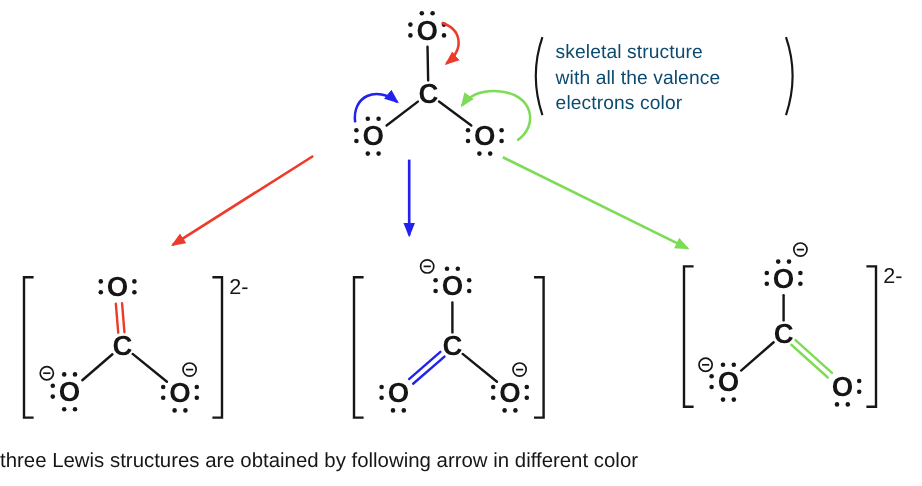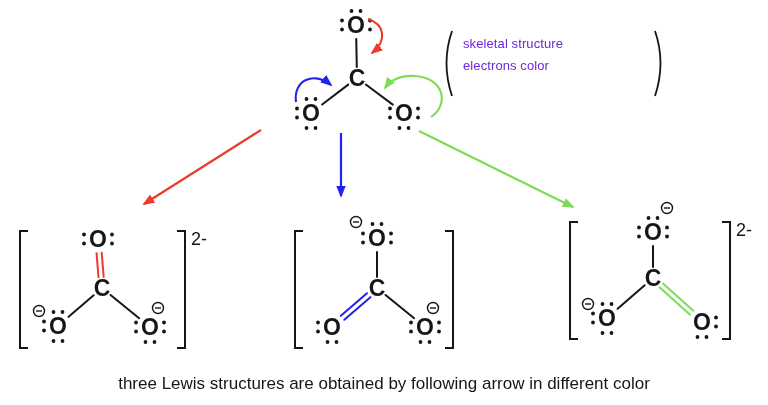--- a/index.html
+++ b/index.html
@@ -1,21 +1,21 @@
 <!DOCTYPE html>
 <html><head>
 <meta charset="utf-8">
 <style>
   html,body{margin:0;padding:0;background:#ffffff;}
   .canvas{position:relative;width:768px;height:405px;background:#ffffff;overflow:hidden;
           font-family:"Liberation Sans",sans-serif;color:#161616;}
   .canvas svg{position:absolute;left:0;top:0;}
-  .note{position:absolute;left:463px;top:33px;font-size:13px;line-height:21.5px;
-        letter-spacing:0.1px;color:#6d28d9;}
-  .caption{position:absolute;left:0;right:0;top:374px;text-align:center;
+  .note{position:absolute;left:463px;top:33px;font-size:16px;line-height:21.5px;
+        letter-spacing:0.1px;color:#0c4a6e;}
+  .caption{position:absolute;left:0;right:0;top:374px;
            font-size:17px;color:#161616;}
   .atom{font-family:"Liberation Sans",sans-serif;font-weight:bold;font-size:23px;fill:#161616;}
   .charge-label{font-family:"Liberation Sans",sans-serif;font-size:18px;fill:#161616;}
 </style>
 </head>
 <body>
 
 <div class="canvas">
   <svg id="diagram" width="768" height="405" viewBox="0 0 768 405">
       <defs>
@@ -171,17 +171,18 @@
       <line x1="419" y1="131" x2="573" y2="207" stroke="#7ddb55" stroke-width="2.2" marker-end="url(#ah-green)"></line>
       <path d="M 368,19 C 384,24 388,40 372,53" fill="none" stroke="#ed3a2a" stroke-width="2.1" marker-end="url(#ah-red)"></path>
       <path d="M 296,102 C 293,80 314,71 331,85" fill="none" stroke="#2222ee" stroke-width="2.1" marker-end="url(#ah-blue)"></path>
       <path d="M 431,117 C 449,105 445,78 415,76 C 399,75 390,81 385,88" fill="none" stroke="#7ddb55" stroke-width="2.1" marker-end="url(#ah-green)"></path>
       <path d="M 452,31 Q 441,63 452,96" stroke="#161616" stroke-width="1.8" fill="none"></path>
       <path d="M 655,31 Q 666,63 655,96" stroke="#161616" stroke-width="1.8" fill="none"></path>
     </svg>
 
   <div class="note">
     <div>skeletal structure</div>
+    <div>with all the valence</div>
     <div>electrons color</div>
   </div>
 
   <div class="caption">three Lewis structures are obtained by following arrow in different color</div>
 </div>
 
 </body></html>

